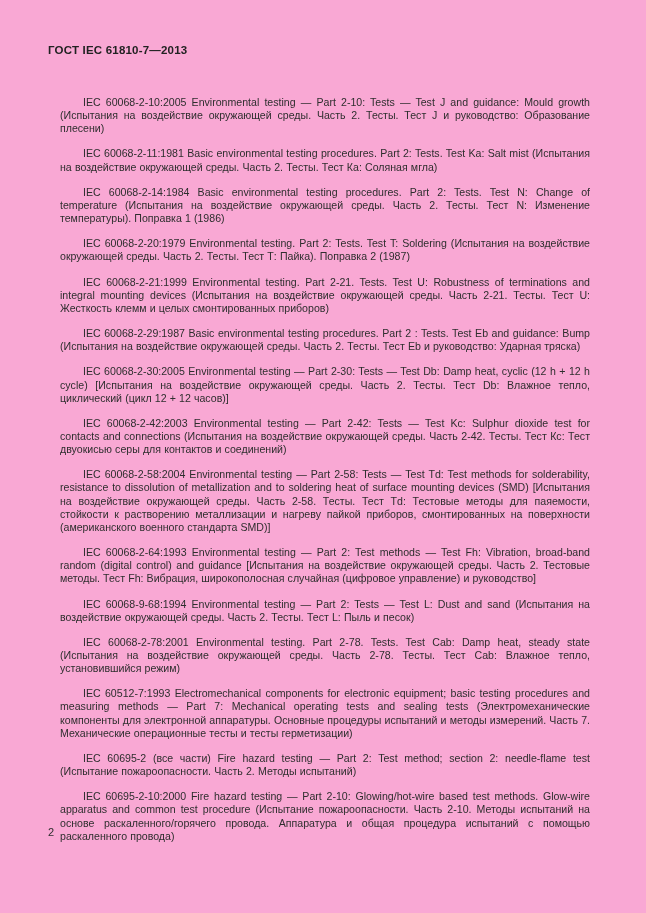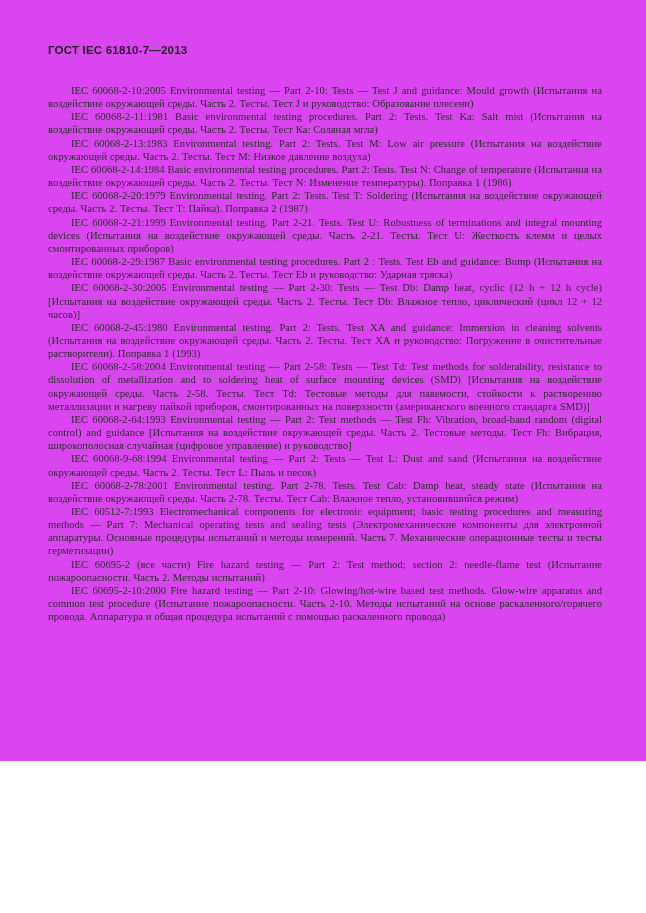--- a/index.html
+++ b/index.html
@@ -4,23 +4,23 @@
 <style>
   * { box-sizing: border-box; }
   html, body {
     margin: 0;
     padding: 0;
     background: #ffffff;
   }
   .page {
     position: relative;
     width: 646px;
-    height: 761px;
+    height: 913px;
     margin: 0 auto;
-    background: #d946ef;
+    background: #f9a8d4;
     font-family: "Liberation Sans", sans-serif;
     color: #2e2e2e;
     overflow: hidden;
   }
   .doc-header {
     position: absolute;
     left: 48px;
     top: 44px;
     font-size: 11.5px;
     font-weight: bold;
@@ -30,51 +30,49 @@
   .doc-content {
     position: absolute;
     left: 48px;
     top: 84px;
     width: 554px;
     font-size: 10.6px;
     line-height: 13.15px;
     text-align: justify;
   }
   .doc-content p.para {
-    margin: 0;
+    margin: 12px;
     padding: 0;
     text-indent: 23px;
     word-spacing: 0.2px;
-    font-family: Liberation Serif, serif;
   }
   .page-number {
     position: absolute;
     left: 48px;
     top: 826px;
     font-size: 11px;
     color: #2e2e2e;
   }
 </style>
 </head>
 <body>
 
 <div class="page">
 
   <div class="doc-header">ГОСТ IEC 61810-7—2013</div>
 
   <div class="doc-content">
       <p class="para">IEC 60068-2-10:2005 Environmental testing — Part 2-10: Tests — Test J and guidance: Mould growth (Испытания на воздействие окружающей среды. Часть 2. Тесты. Тест J и руководство: Образование плесени)</p>
       <p class="para">IEC 60068-2-11:1981 Basic environmental testing procedures. Part 2: Tests. Test Ka: Salt mist (Испытания на воздействие окружающей среды. Часть 2. Тесты. Тест Ка: Соляная мгла)</p>
-      <p class="para">IEC 60068-2-13:1983 Environmental testing. Part 2: Tests. Test M: Low air pressure (Испытания на воздействие окружающей среды. Часть 2. Тесты. Тест М: Низкое давление воздуха)</p>
       <p class="para">IEC 60068-2-14:1984 Basic environmental testing procedures. Part 2: Tests. Test N: Change of temperature (Испытания на воздействие окружающей среды. Часть 2. Тесты. Тест N: Изменение температуры). Поправка 1 (1986)</p>
       <p class="para">IEC 60068-2-20:1979 Environmental testing. Part 2: Tests. Test T: Soldering (Испытания на воздействие окружающей среды. Часть 2. Тесты. Тест Т: Пайка). Поправка 2 (1987)</p>
       <p class="para">IEC 60068-2-21:1999 Environmental testing. Part 2-21. Tests. Test U: Robustness of terminations and integral mounting devices (Испытания на воздействие окружающей среды. Часть 2-21. Тесты. Тест U: Жесткость клемм и целых смонтированных приборов)</p>
       <p class="para">IEC 60068-2-29:1987 Basic environmental testing procedures. Part 2 : Tests. Test Eb and guidance: Bump (Испытания на воздействие окружающей среды. Часть 2. Тесты. Тест Eb и руководство: Ударная тряска)</p>
       <p class="para">IEC 60068-2-30:2005 Environmental testing — Part 2-30: Tests — Test Db: Damp heat, cyclic (12 h + 12 h cycle) [Испытания на воздействие окружающей среды. Часть 2. Тесты. Тест Db: Влажное тепло, циклический (цикл 12 + 12 часов)]</p>
-      <p class="para">IEC 60068-2-45:1980 Environmental testing. Part 2: Tests. Test XA and guidance: Immersion in cleaning solvents (Испытания на воздействие окружающей среды. Часть 2. Тесты. Тест ХА и руководство: Погружение в очистительные растворители). Поправка 1 (1993)</p>
+      <p class="para">IEC 60068-2-42:2003 Environmental testing — Part 2-42: Tests — Test Kc: Sulphur dioxide test for contacts and connections (Испытания на воздействие окружающей среды. Часть 2-42. Тесты. Тест Кс: Тест двуокисью серы для контактов и соединений)</p>
       <p class="para">IEC 60068-2-58:2004 Environmental testing — Part 2-58: Tests — Test Td: Test methods for solderability, resistance to dissolution of metallization and to soldering heat of surface mounting devices (SMD) [Испытания на воздействие окружающей среды. Часть 2-58. Тесты. Тест Td: Тестовые методы для паяемости, стойкости к растворению металлизации и нагреву пайкой приборов, смонтированных на поверхности (американского военного стандарта SMD)]</p>
       <p class="para">IEC 60068-2-64:1993 Environmental testing — Part 2: Test methods — Test Fh: Vibration, broad-band random (digital control) and guidance [Испытания на воздействие окружающей среды. Часть 2. Тестовые методы. Тест Fh: Вибрация, широкополосная случайная (цифровое управление) и руководство]</p>
       <p class="para">IEC 60068-9-68:1994 Environmental testing — Part 2: Tests — Test L: Dust and sand (Испытания на воздействие окружающей среды. Часть 2. Тесты. Тест L: Пыль и песок)</p>
       <p class="para">IEC 60068-2-78:2001 Environmental testing. Part 2-78. Tests. Test Cab: Damp heat, steady state (Испытания на воздействие окружающей среды. Часть 2-78. Тесты. Тест Cab: Влажное тепло, установившийся режим)</p>
       <p class="para">IEC 60512-7:1993 Electromechanical components for electronic equipment; basic testing procedures and measuring methods — Part 7: Mechanical operating tests and sealing tests (Электромеханические компоненты для электронной аппаратуры. Основные процедуры испытаний и методы измерений. Часть 7. Механические операционные тесты и тесты герметизации)</p>
       <p class="para">IEC 60695-2 (все части) Fire hazard testing — Part 2: Test method; section 2: needle-flame test (Испытание пожароопасности. Часть 2. Методы испытаний)</p>
       <p class="para">IEC 60695-2-10:2000 Fire hazard testing — Part 2-10: Glowing/hot-wire based test methods. Glow-wire apparatus and common test procedure (Испытание пожароопасности. Часть 2-10. Методы испытаний на основе раскаленного/горячего провода. Аппаратура и общая процедура испытаний с помощью раскаленного провода)</p>
     </div>
 
   <div class="page-number">2</div>

